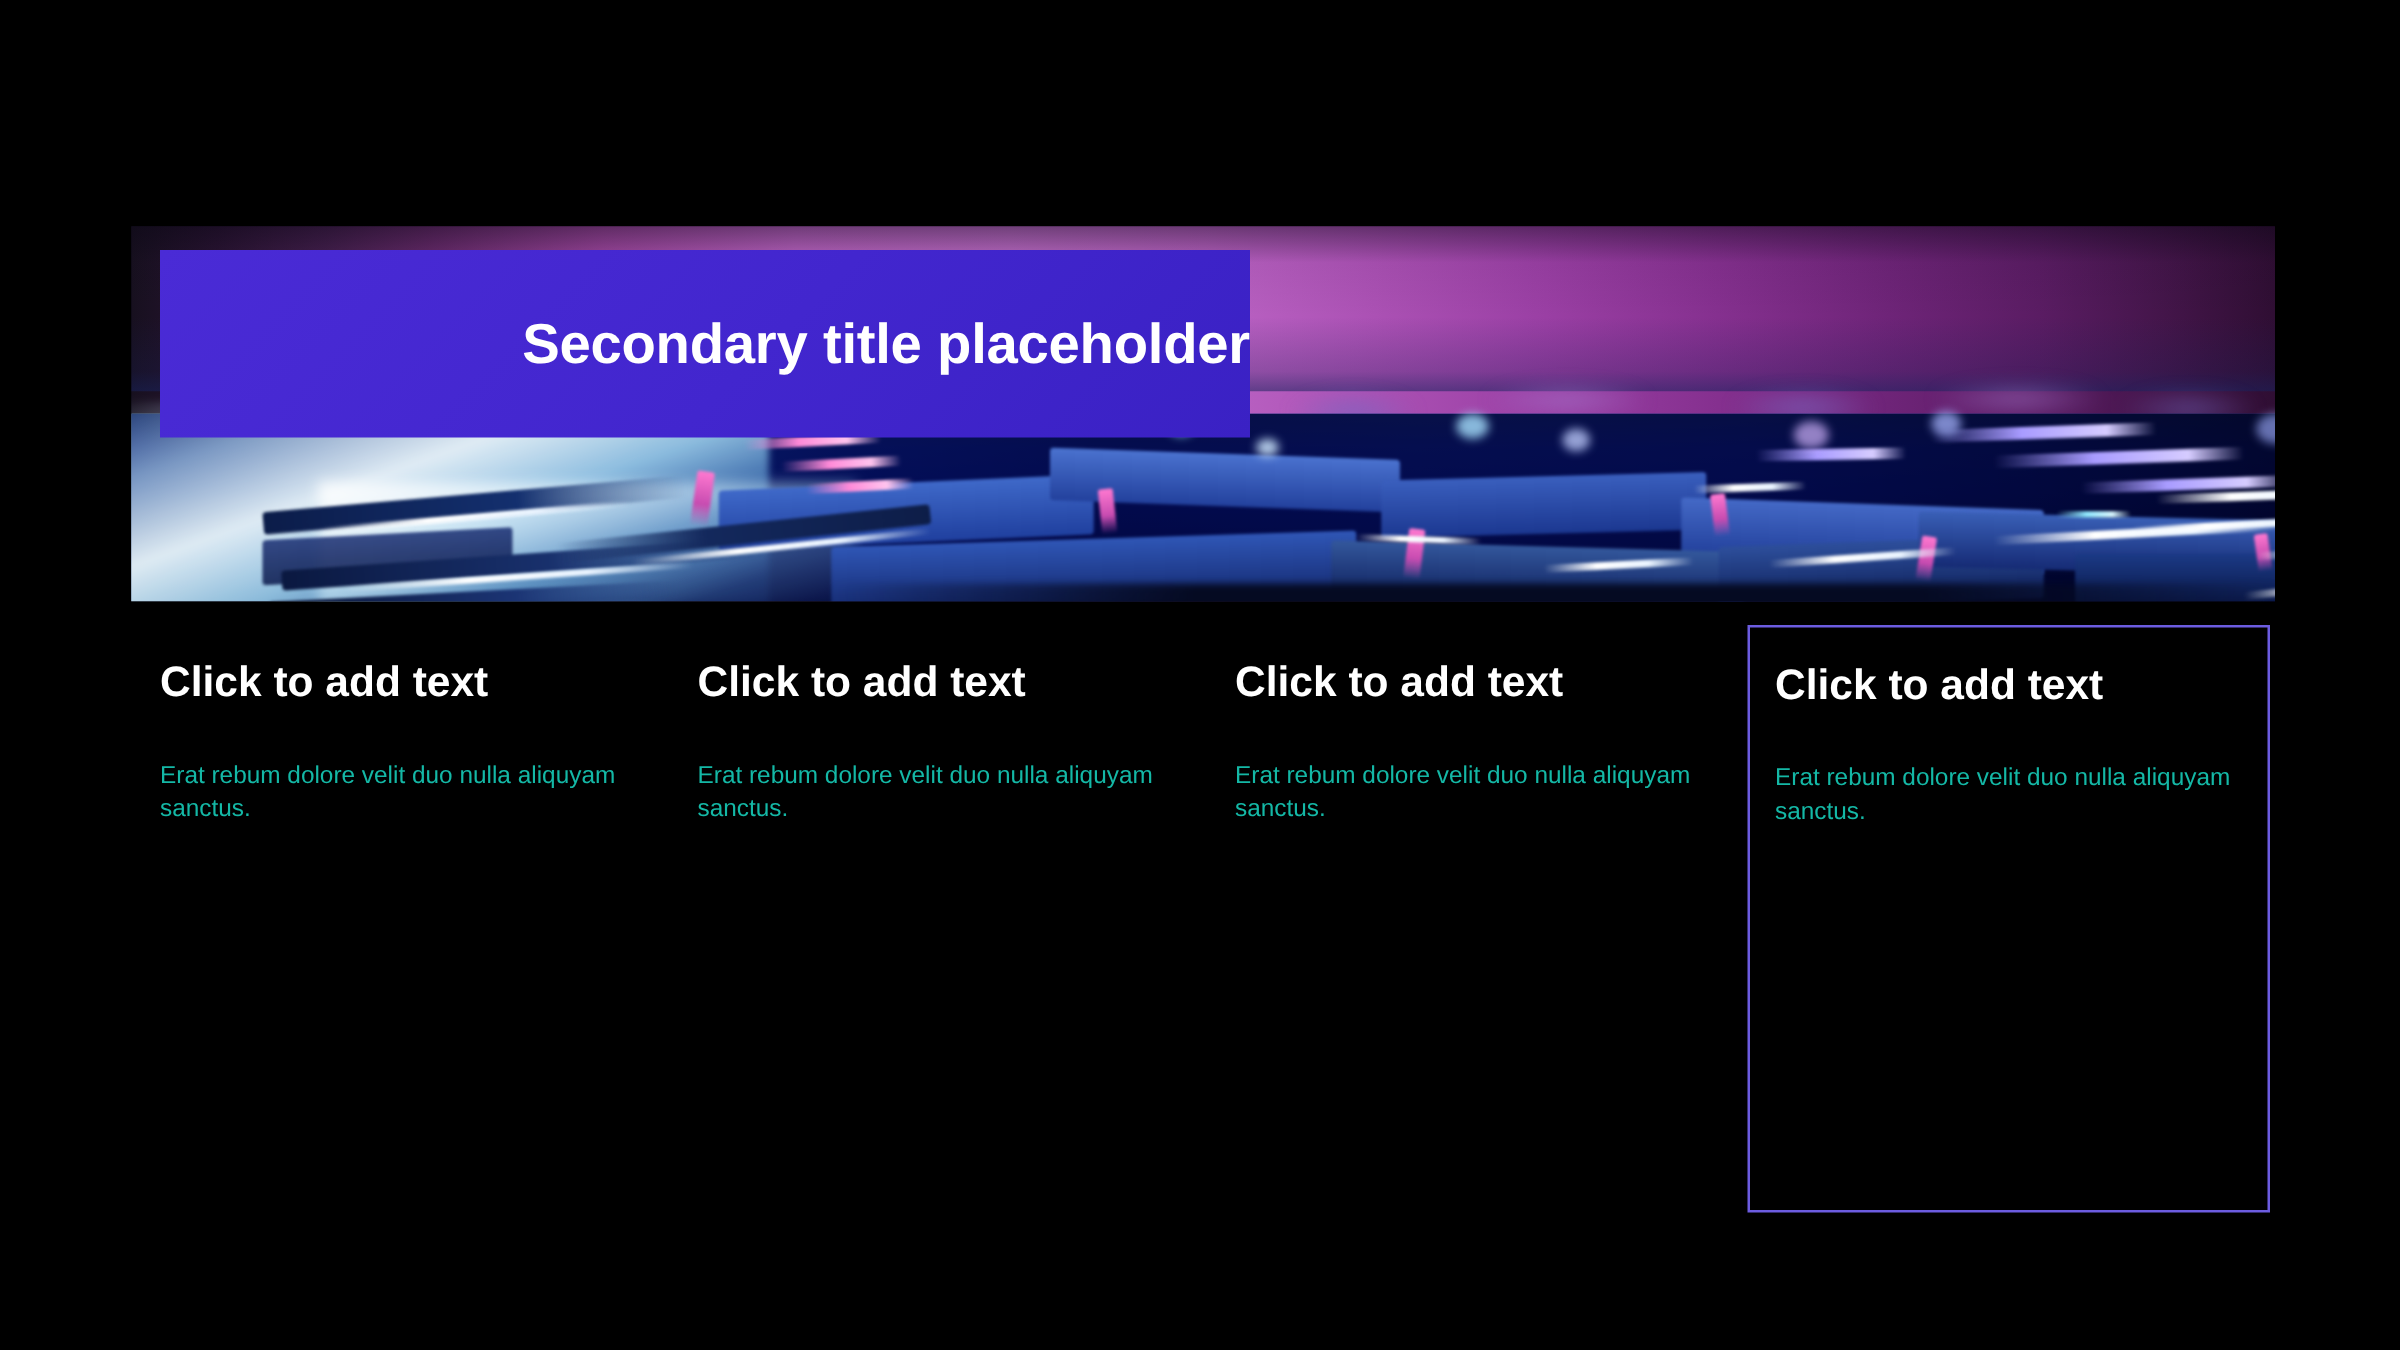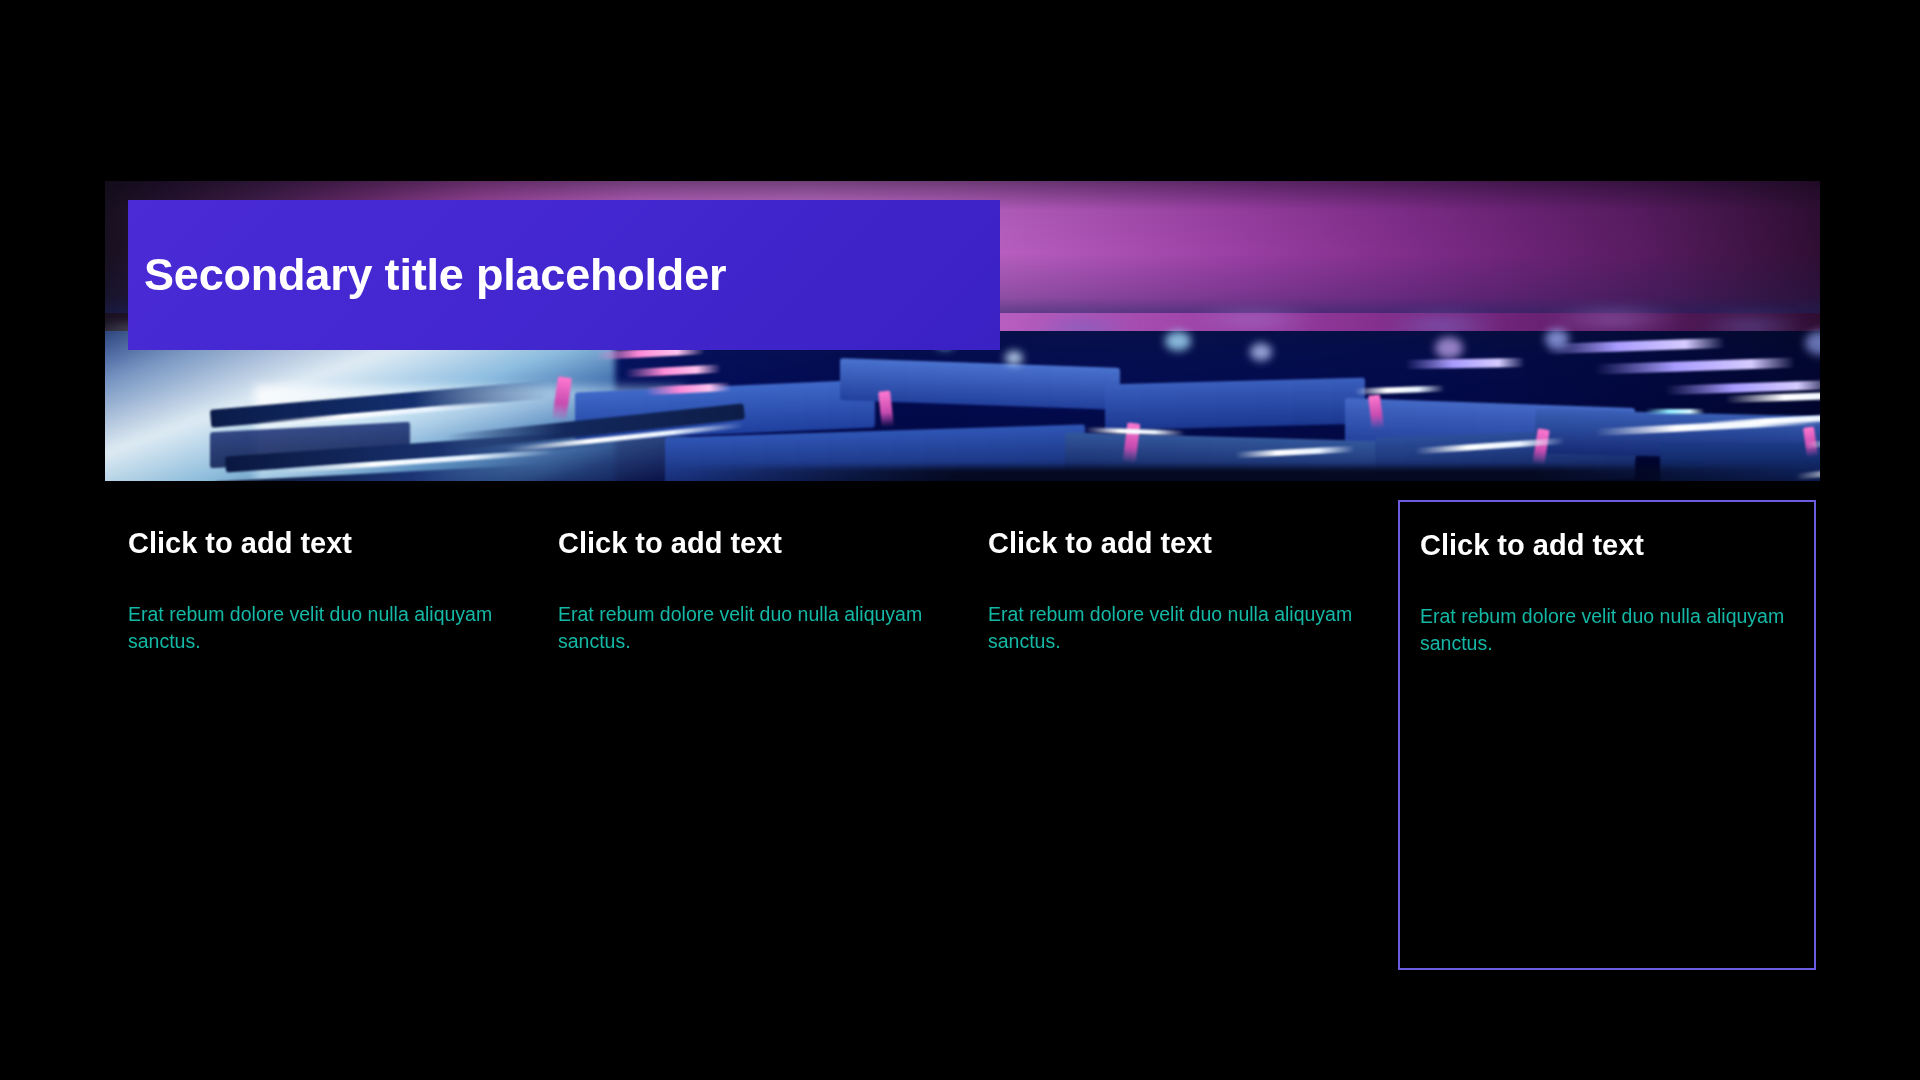--- a/index.html
+++ b/index.html
@@ -225,21 +225,21 @@
   .col-inner {
     padding: 0;
   }
   .column.c4 .col-inner {
     padding-left: 20px;
     padding-top: 0;
   }
 
   .col-heading {
     color: #ffffff;
-    font-size: 29px;
+    font-size: 34px;
     font-weight: bold;
     line-height: 1.2;
     margin-top: 26px;
     white-space: nowrap;
   }
   .col-body {
     color: #14b8a6;
     font-size: 19.5px;
     font-weight: normal;
     line-height: 1.42;
@@ -309,21 +309,21 @@
     <div class="blob" style="left:1145px;top:162px;width:22px;height:18px;background:#b9c6f7;opacity:.8;"></div>
     <div class="blob" style="left:1330px;top:156px;width:28px;height:22px;background:#c3a8ef;opacity:.75;"></div>
     <div class="blob" style="left:1440px;top:148px;width:24px;height:20px;background:#9aa7ee;opacity:.8;"></div>
     <div class="blob" style="left:1700px;top:150px;width:30px;height:24px;background:#8f9de8;opacity:.7;"></div>
     <div class="blob" style="left:830px;top:152px;width:20px;height:16px;background:#8fd8f2;opacity:.8;"></div>
     <div class="blob" style="left:900px;top:170px;width:18px;height:14px;background:#cfe9ff;opacity:.85;"></div>
 
     <div class="slab" style="left:560px;top:286px;width:1160px;height:22px;background:linear-gradient(to right,rgba(5,10,34,0),#050a22 25%,#050a22 75%,rgba(5,10,34,0));filter:blur(3px);"></div>
   </div>
 
-  <div id="title-block" style="background: linear-gradient(135deg, rgb(74, 43, 214) 0%, rgb(66, 38, 206) 55%, rgb(58, 33, 196) 100%);">
+  <div id="title-block" style="background: linear-gradient(135deg, rgb(74, 43, 214) 0%, rgb(66, 38, 206) 55%, rgb(58, 33, 196) 100%); justify-content: flex-end;">
     <div id="title-text">Secondary title placeholder</div>
   </div>
 
   <div id="columns">
 
     <div class="column c1">
       <div class="col-inner">
         <div class="col-heading">Click to add text</div>
         <div class="col-body">Erat rebum dolore velit duo nulla aliquyam sanctus.</div>
       </div>

